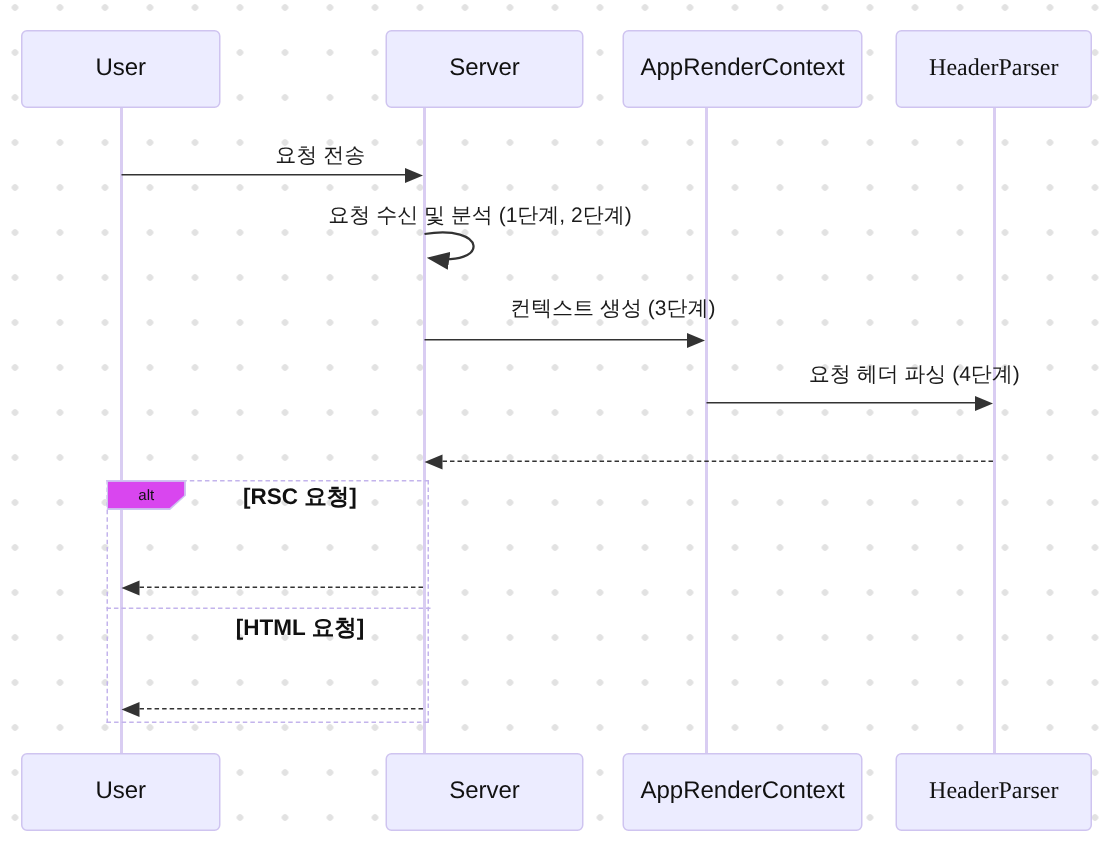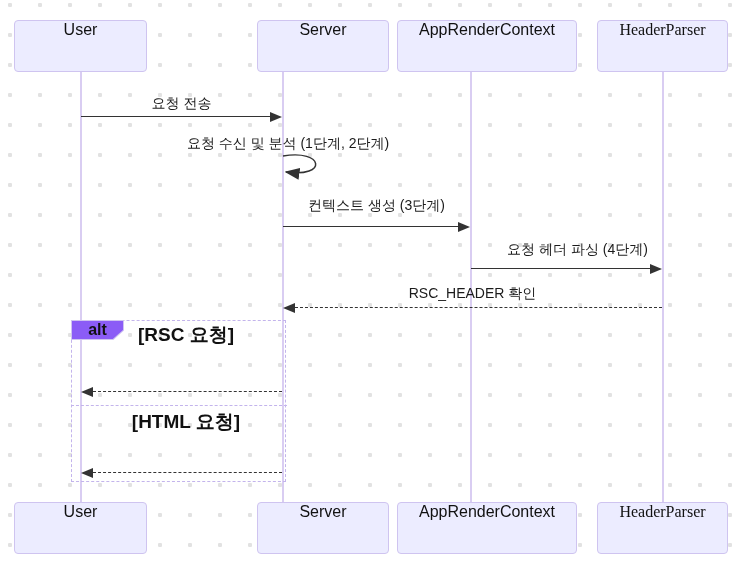--- a/index.html
+++ b/index.html
@@ -12,56 +12,56 @@
     background-image:radial-gradient(circle, #e2e2e2 2px, rgba(0,0,0,0) 2.4px);
     background-size:30px 30px;
     background-position:25px 20px;
   }
   
   .lifeline { position:absolute; top:72px; height:431px; width:2px; background:#d9cdf2; }
   
   .actor {
     position:absolute; height:52px;
     background:#ECECFF; border:1px solid #cfc4f0; border-radius:4px;
-    display:flex; justify-content:center;
+    display:flex; align-items:center; justify-content:center;
     font-size:16px; color:#111; box-sizing:border-box; z-index:5;
   }
   .actor-top { top:20px; }
   .actor-bottom { top:502px; }
   .a-user   { left:14px;  width:133px; }
   .a-server { left:217px; width:132px;margin-left:40px; }
-  .a-arc    { left:397px; width:180px; }
+  .a-arc    { left:415px; width:160px; }
   .a-hp     { left:597px; width:131px;font-family:Liberation Serif, serif; }
   
   .mline { position:absolute; height:0; border-top:1.5px solid #333333; }
   .mline.dashed { border-top-style:dashed; }
   .ah-r { position:absolute; width:0; height:0;
           border-top:5px solid rgba(0,0,0,0); border-bottom:5px solid rgba(0,0,0,0);
           border-left:12px solid #333333; }
   .ah-l { position:absolute; width:0; height:0;
           border-top:5px solid rgba(0,0,0,0); border-bottom:5px solid rgba(0,0,0,0);
           border-right:12px solid #333333; }
   
   .mlabel { position:absolute; font-size:14px; color:#1b1b1b; text-align:center;
-            white-space:nowrap; line-height:18px; }
+            white-space:nowrap; line-height:18px;margin-left:32px; }
   
   .alt-frame { position:absolute; left:71px; top:320px; width:215px; height:162px;
                border:1.5px dashed #c3b4ec; box-sizing:border-box; z-index:4; }
   .alt-divider { position:absolute; left:71px; top:405px; width:216px; height:0;
                  border-top:1.5px dashed #c3b4ec; z-index:4; }
   .alt-labelbox { position:absolute; left:71px; top:320px; width:53px; height:20px;
                   background:#cfc4f0; z-index:6;
                   clip-path:polygon(0 0, 100% 0, 100% 52%, 80% 100%, 0 100%); }
   .alt-labelbox-inner { position:absolute; left:1px; top:1px; right:1px; bottom:1px;
-                  background:#8b5cf6;
+                  background:#d946ef;
                   clip-path:polygon(0 0, 100% 0, 100% 50%, 80% 100%, 0 100%);
                   display:flex; align-items:center; justify-content:center;
-                  font-size:16px; font-weight:700; color:#111; }
-  .cond { position:absolute; left:95px; width:182px; text-align:center;
-          font-size:19px; font-weight:700; color:#111; white-space:nowrap; z-index:6; }
+                  font-size:10px; font-weight:400; color:#111; }
+  .cond { position:absolute; left:109px; width:182px; text-align:center;
+          font-size:15px; font-weight:700; color:#111; white-space:nowrap; z-index:6; }
   .selfloop { position:absolute; left:282px; top:152px; z-index:3; }
 </style>
 </head>
 <body>
 
 <div class="canvas">
 
   <div class="lifeline" style="left:79.5px"></div>
   <div class="lifeline" style="left:282px"></div>
   <div class="lifeline" style="left:470px"></div>
@@ -82,21 +82,20 @@
   </svg>
 
   <div class="mlabel" style="left:283px;width:187px;top:196px">컨텍스트 생성 (3단계)</div>
   <div class="mline" style="left:283px;width:175px;top:226px"></div>
   <div class="ah-r" style="left:458px;top:222px"></div>
 
   <div class="mlabel" style="left:471px;width:213px;top:240px">요청 헤더 파싱 (4단계)</div>
   <div class="mline" style="left:471px;width:179px;top:268px"></div>
   <div class="ah-r" style="left:650px;top:264px"></div>
 
-  <div class="mlabel" style="left:283px;width:379px;top:284px">RSC_HEADER 확인</div>
   <div class="ah-l" style="left:283px;top:303px"></div>
   <div class="mline dashed" style="left:295px;width:367px;top:307px"></div>
 
   <div class="alt-frame"></div>
   <div class="alt-labelbox">
     <div class="alt-labelbox-inner">alt</div>
   </div>
   <div class="cond" style="top:322px">[RSC 요청]</div>
 
   <div class="ah-l" style="left:81px;top:387px"></div>

